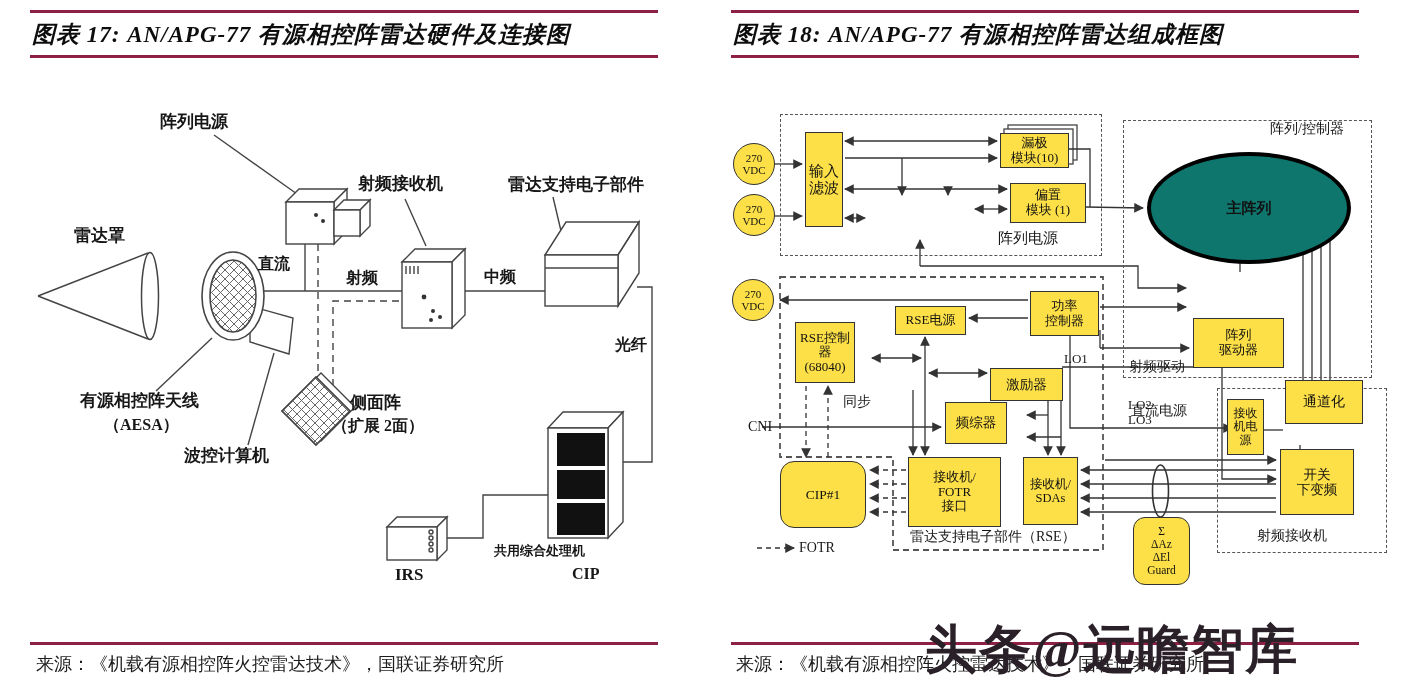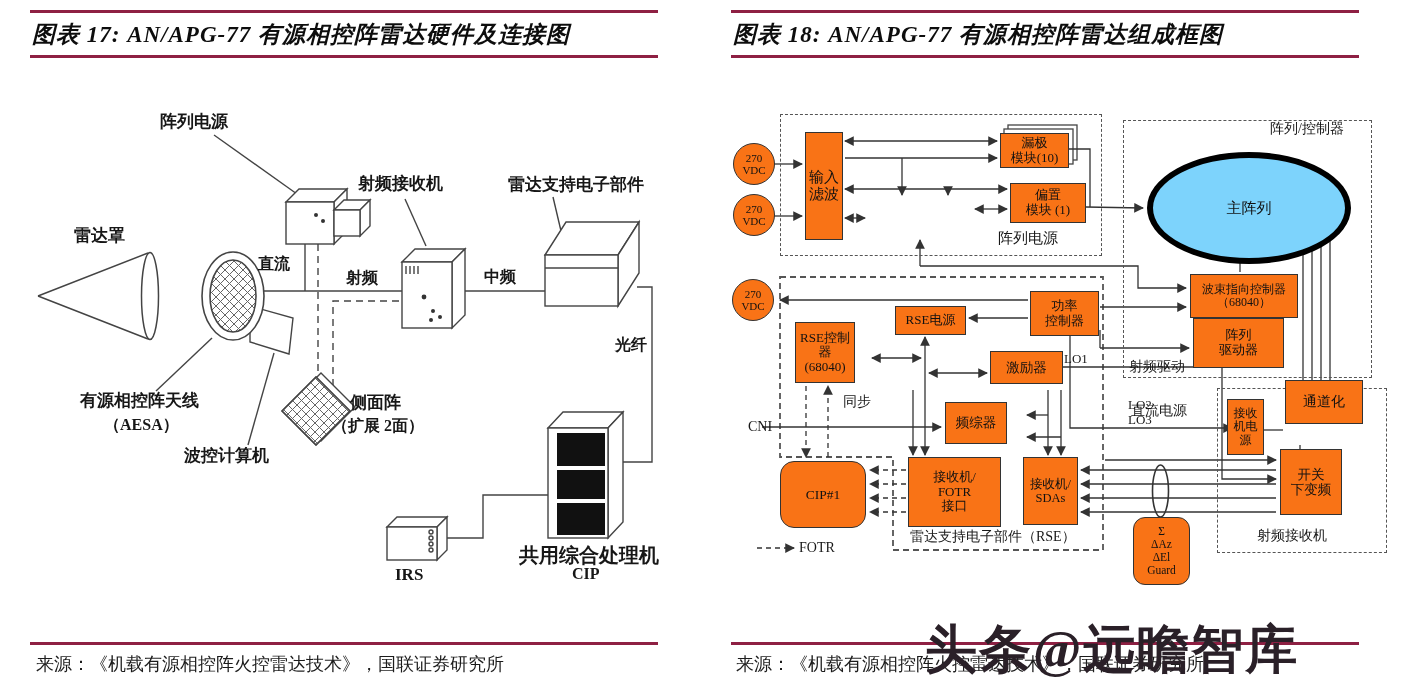--- a/index.html
+++ b/index.html
@@ -3,27 +3,27 @@
 <meta charset="utf-8">
 <style>
   html,body{margin:0;padding:0;background:#fff;}
   .page{position:relative;width:1402px;height:692px;background:#fff;overflow:hidden;
         font-family:"Liberation Serif","DejaVu Serif",serif;}
   .rule{position:absolute;height:3px;background:#8e2043;z-index:2;}
   .fig-title{position:absolute;font-size:23px;font-weight:bold;font-style:italic;color:#0d0d0d;
              letter-spacing:1px;white-space:nowrap;z-index:2;}
   .src{position:absolute;font-size:18px;color:#1c1c1c;white-space:nowrap;z-index:2;}
   .lbl{position:absolute;color:#171717;white-space:pre-line;line-height:1.15;z-index:3;}
-  .bx{position:absolute;border:1.5px solid #333;background:#f97316;box-sizing:border-box;
+  .bx{position:absolute;border:1.5px solid #333;background:#fde047;box-sizing:border-box;
       display:flex;align-items:center;justify-content:center;text-align:center;
       white-space:pre-line;line-height:1.12;color:#111;z-index:3;}
   .dash{position:absolute;border:1.8px dashed #555;box-sizing:border-box;background:transparent;z-index:1;}
   .round{border-radius:14px;}
   .circ{border-radius:50%;}
-  .ellipse{border-radius:50%;background:#7dd3fc;border:6px solid #000000;font-weight:normal;}
+  .ellipse{border-radius:50%;background:#0f766e;border:4px solid #000000;font-weight:bold;}
   svg.art{position:absolute;left:0;top:0;z-index:0;}
   .wm{position:absolute;font-size:52px;font-weight:bold;color:#2a2028;letter-spacing:2px;
       white-space:nowrap;z-index:9;line-height:1;}
 </style>
 </head>
 <body>
 
 <div class="page">
 
   <svg class="art" width="1402" height="692">
@@ -197,61 +197,59 @@
   <div class="lbl" style="left:358px;top:174px;font-size:17px;font-weight:600;">射频接收机</div>
   <div class="lbl" style="left:492px;top:175px;font-size:17px;font-weight:600;margin-left:16px;">雷达支持电子部件</div>
   <div class="lbl" style="left:484px;top:268px;font-size:16px;font-weight:600;">中频</div>
   <div class="lbl" style="left:615px;top:336px;font-size:16px;font-weight:600;">光纤</div>
   <div class="lbl" style="left:80px;top:391px;font-size:17px;font-weight:600;">有源相控阵天线</div>
   <div class="lbl" style="left:104px;top:416px;font-size:16px;font-weight:600;">（AESA）</div>
   <div class="lbl" style="left:184px;top:446px;font-size:17px;font-weight:600;">波控计算机</div>
   <div class="lbl" style="left:350px;top:393px;font-size:17px;font-weight:600;">侧面阵</div>
   <div class="lbl" style="left:332px;top:417px;font-size:16px;font-weight:600;">（扩展 2面）</div>
   <div class="lbl" style="left:395px;top:565px;font-size:17px;font-weight:600;">IRS</div>
-  <div class="lbl" style="left:519px;top:544px;font-size:20px;font-weight:600;">共用综合处理机</div>
+  <div class="lbl" style="left:494px;top:544px;font-size:13px;font-weight:600;">共用综合处理机</div>
   <div class="lbl" style="left:572px;top:565px;font-size:16px;font-weight:600;">CIP</div>
 
   <div class="dash" style="left:780px;top:114px;width:322px;height:142px;"></div>
   <div class="dash" style="left:1123px;top:120px;width:249px;height:258px;"></div>
   <div class="dash" style="left:1217px;top:388px;width:170px;height:165px;"></div>
 
   <div class="lbl" style="left:998px;top:230px;font-size:15px;">阵列电源</div>
   <div class="lbl" style="left:1270px;top:121px;font-size:14px;">阵列/控制器</div>
   <div class="lbl" style="left:910px;top:529px;font-size:14px;">雷达支持电子部件（RSE）</div>
   <div class="lbl" style="left:1257px;top:528px;font-size:14px;">射频接收机</div>
 
   <div class="bx circ" style="left:733px;top:143px;width:42px;height:42px;font-size:11px;">270
 VDC</div>
   <div class="bx circ" style="left:733px;top:194px;width:42px;height:42px;font-size:11px;">270
 VDC</div>
   <div class="bx circ" style="left:732px;top:279px;width:42px;height:42px;font-size:11px;">270
 VDC</div>
 
-  <div class="bx" style="left:805px;top:132px;width:38px;height:108px;font-size:15px;">输入
+  <div class="bx" style="left:805px;top:132px;width:38px;height:95px;font-size:15px;">输入
 滤波</div>
   <div class="bx" style="left:1000px;top:133px;width:69px;height:35px;font-size:13px;">漏极
 模块(10)</div>
   <div class="bx" style="left:1010px;top:183px;width:76px;height:40px;font-size:13px;">偏置
 模块 (1)</div>
   <div class="bx" style="left:795px;top:322px;width:60px;height:61px;font-size:13px;">RSE控制器
 (68040)</div>
   <div class="bx" style="left:895px;top:306px;width:71px;height:29px;font-size:13px;">RSE电源</div>
   <div class="bx" style="left:1030px;top:291px;width:69px;height:45px;font-size:13px;">功率
 控制器</div>
-  <div class="bx" style="left:990px;top:351px;width:73px;height:33px;font-size:13.5px;">激励器</div>
+  <div class="bx" style="left:990px;top:368px;width:73px;height:33px;font-size:13.5px;">激励器</div>
   <div class="bx" style="left:945px;top:402px;width:62px;height:42px;font-size:13.5px;">频综器</div>
-  <div class="bx" style="left:1190px;top:274px;width:108px;height:44px;font-size:12px;">波束指向控制器
-（68040）</div>
   <div class="bx" style="left:1193px;top:318px;width:91px;height:50px;font-size:13px;">阵列
 驱动器</div>
   <div class="bx" style="left:1227px;top:399px;width:37px;height:56px;font-size:12px;">接收
 机电
 源</div>
   <div class="bx" style="left:1285px;top:380px;width:78px;height:44px;font-size:14px;">通道化</div>
-  <div class="bx" style="left:1280px;top:449px;width:62px;height:66px;font-size:13.5px;">开关
+  <div class="bx" style="left:1280px;top:449px;width:74px;height:66px;font-size:13.5px;">开关
 下变频</div>
   <div class="bx" style="left:908px;top:457px;width:93px;height:70px;font-size:13px;">接收机/
 FOTR
 接口</div>
   <div class="bx" style="left:1023px;top:457px;width:55px;height:68px;font-size:12.5px;">接收机/
 SDAs</div>
   <div class="bx round" style="left:780px;top:461px;width:86px;height:67px;font-size:13.5px;">CIP#1</div>
   <div class="bx" style="left:1133px;top:517px;width:57px;height:68px;font-size:11.5px;border-radius:12px;">Σ
 ΔAz
 ΔEl

